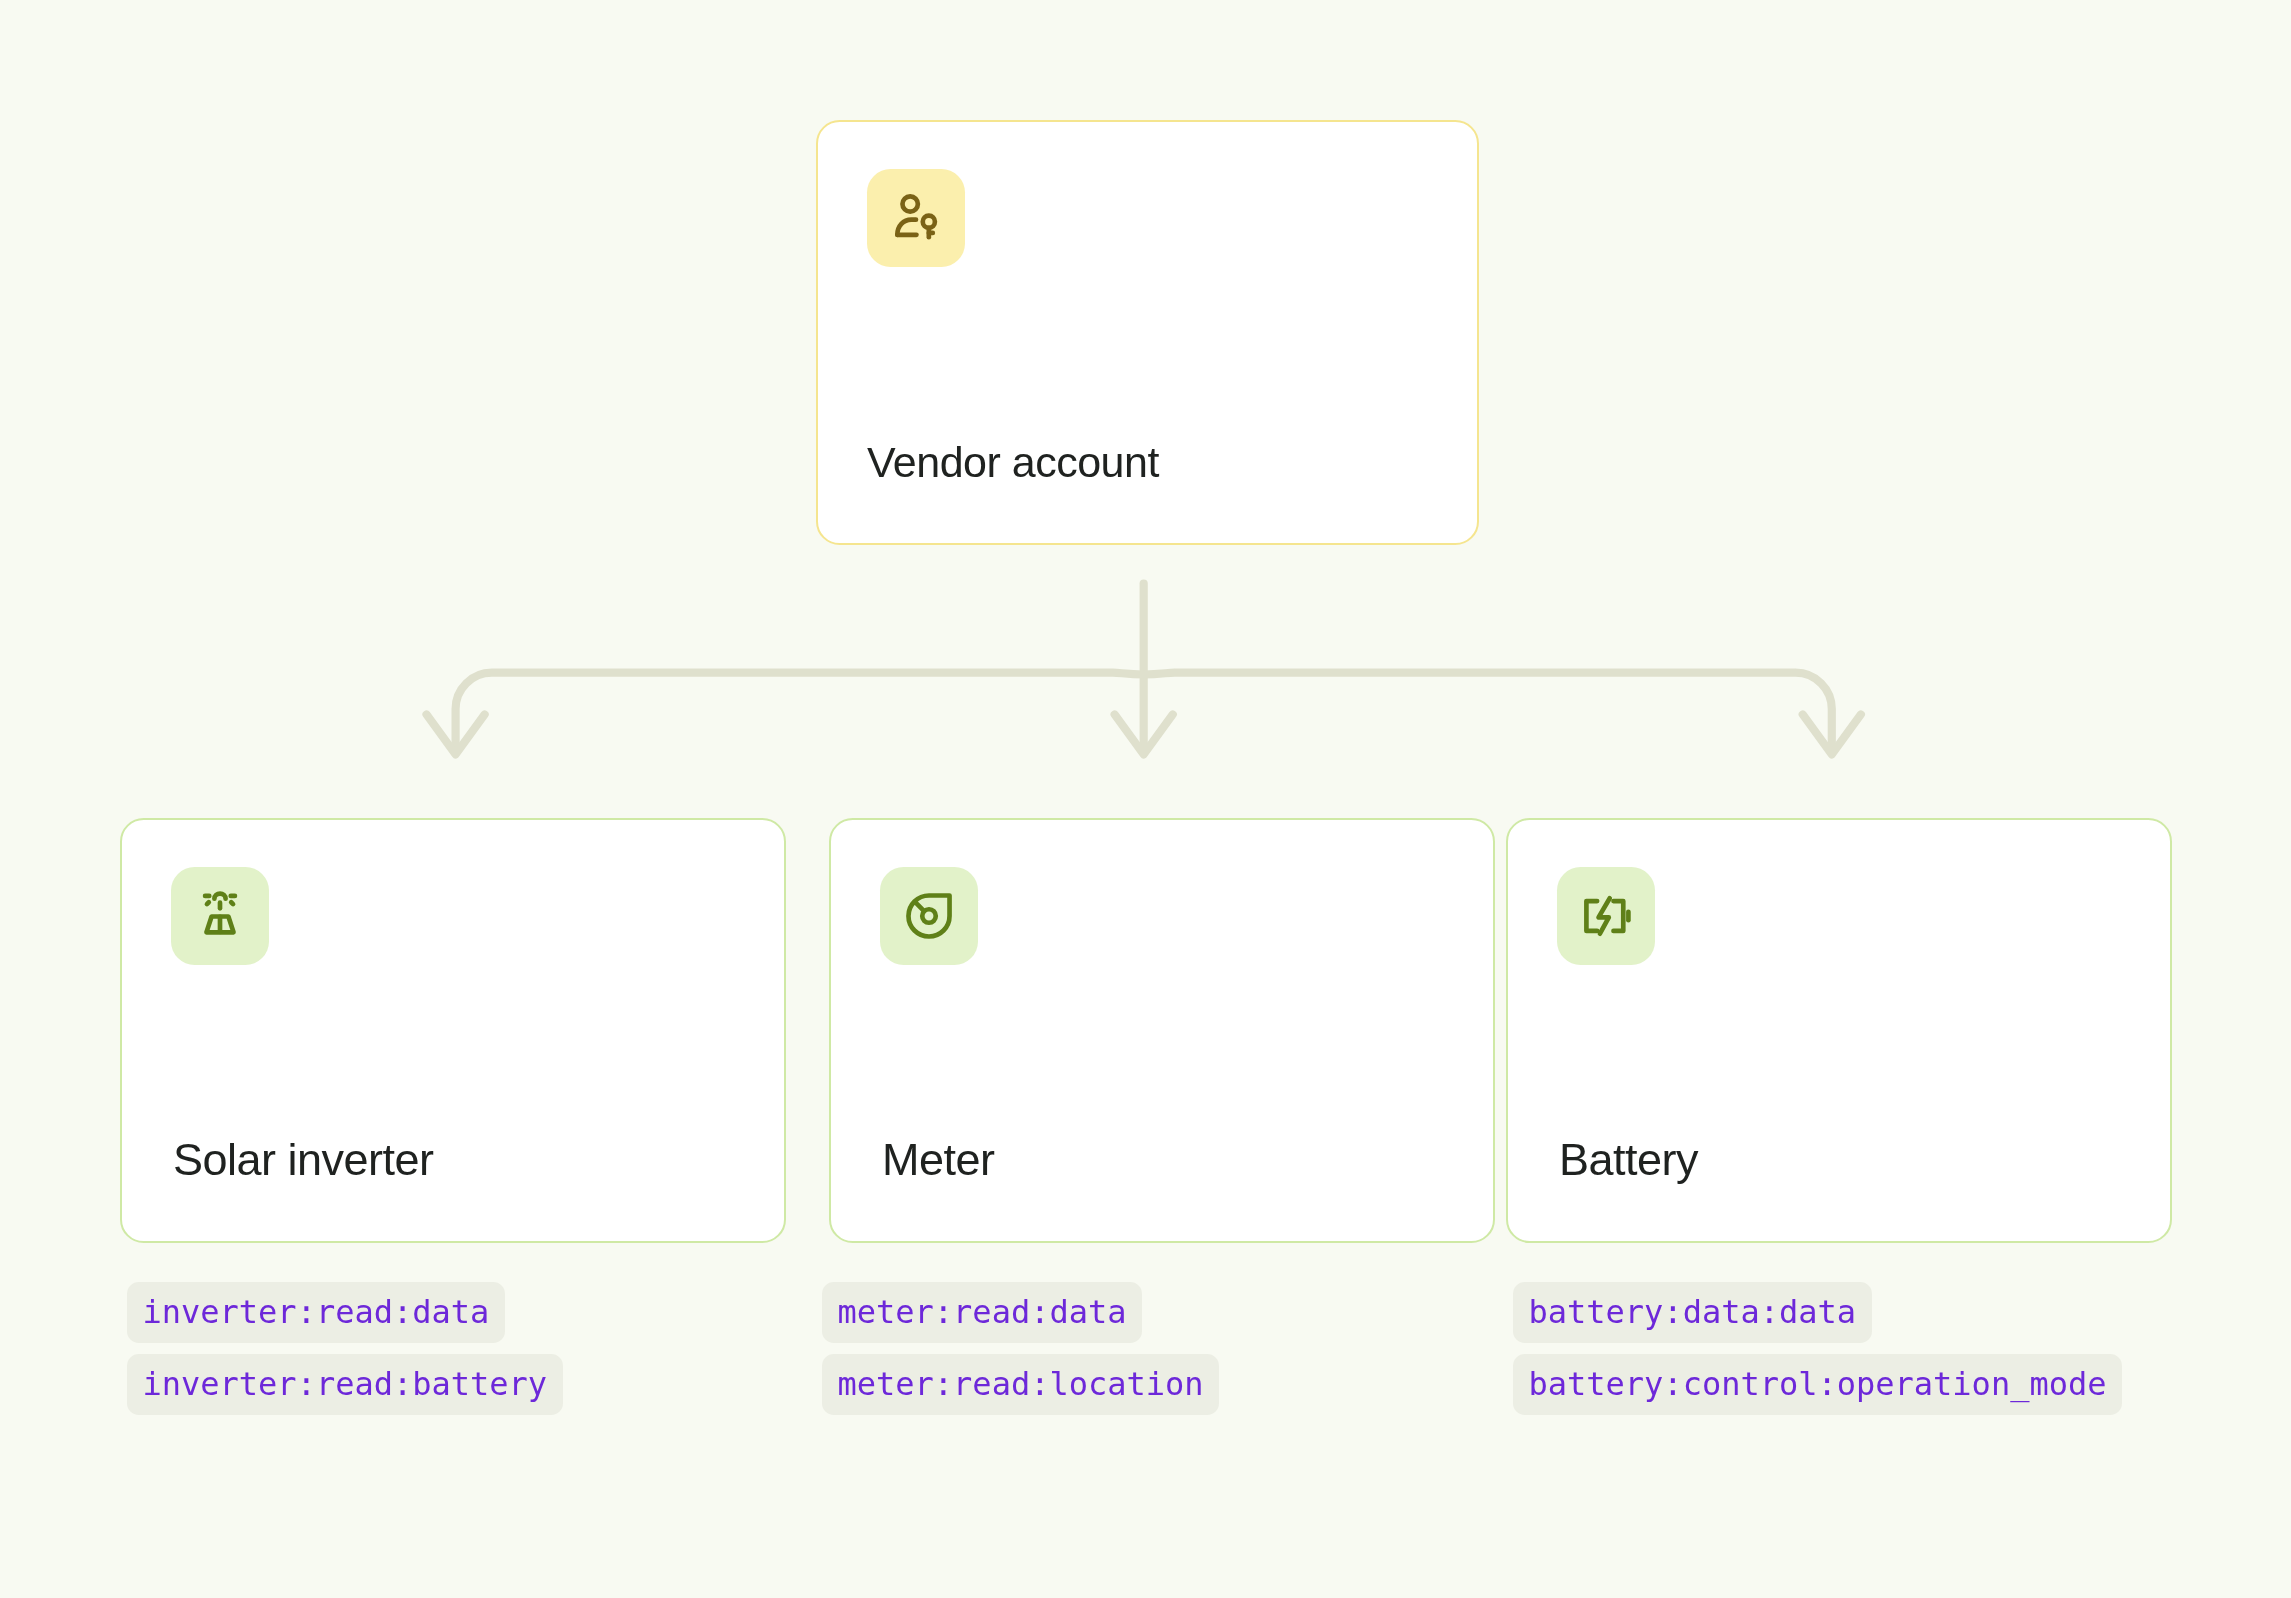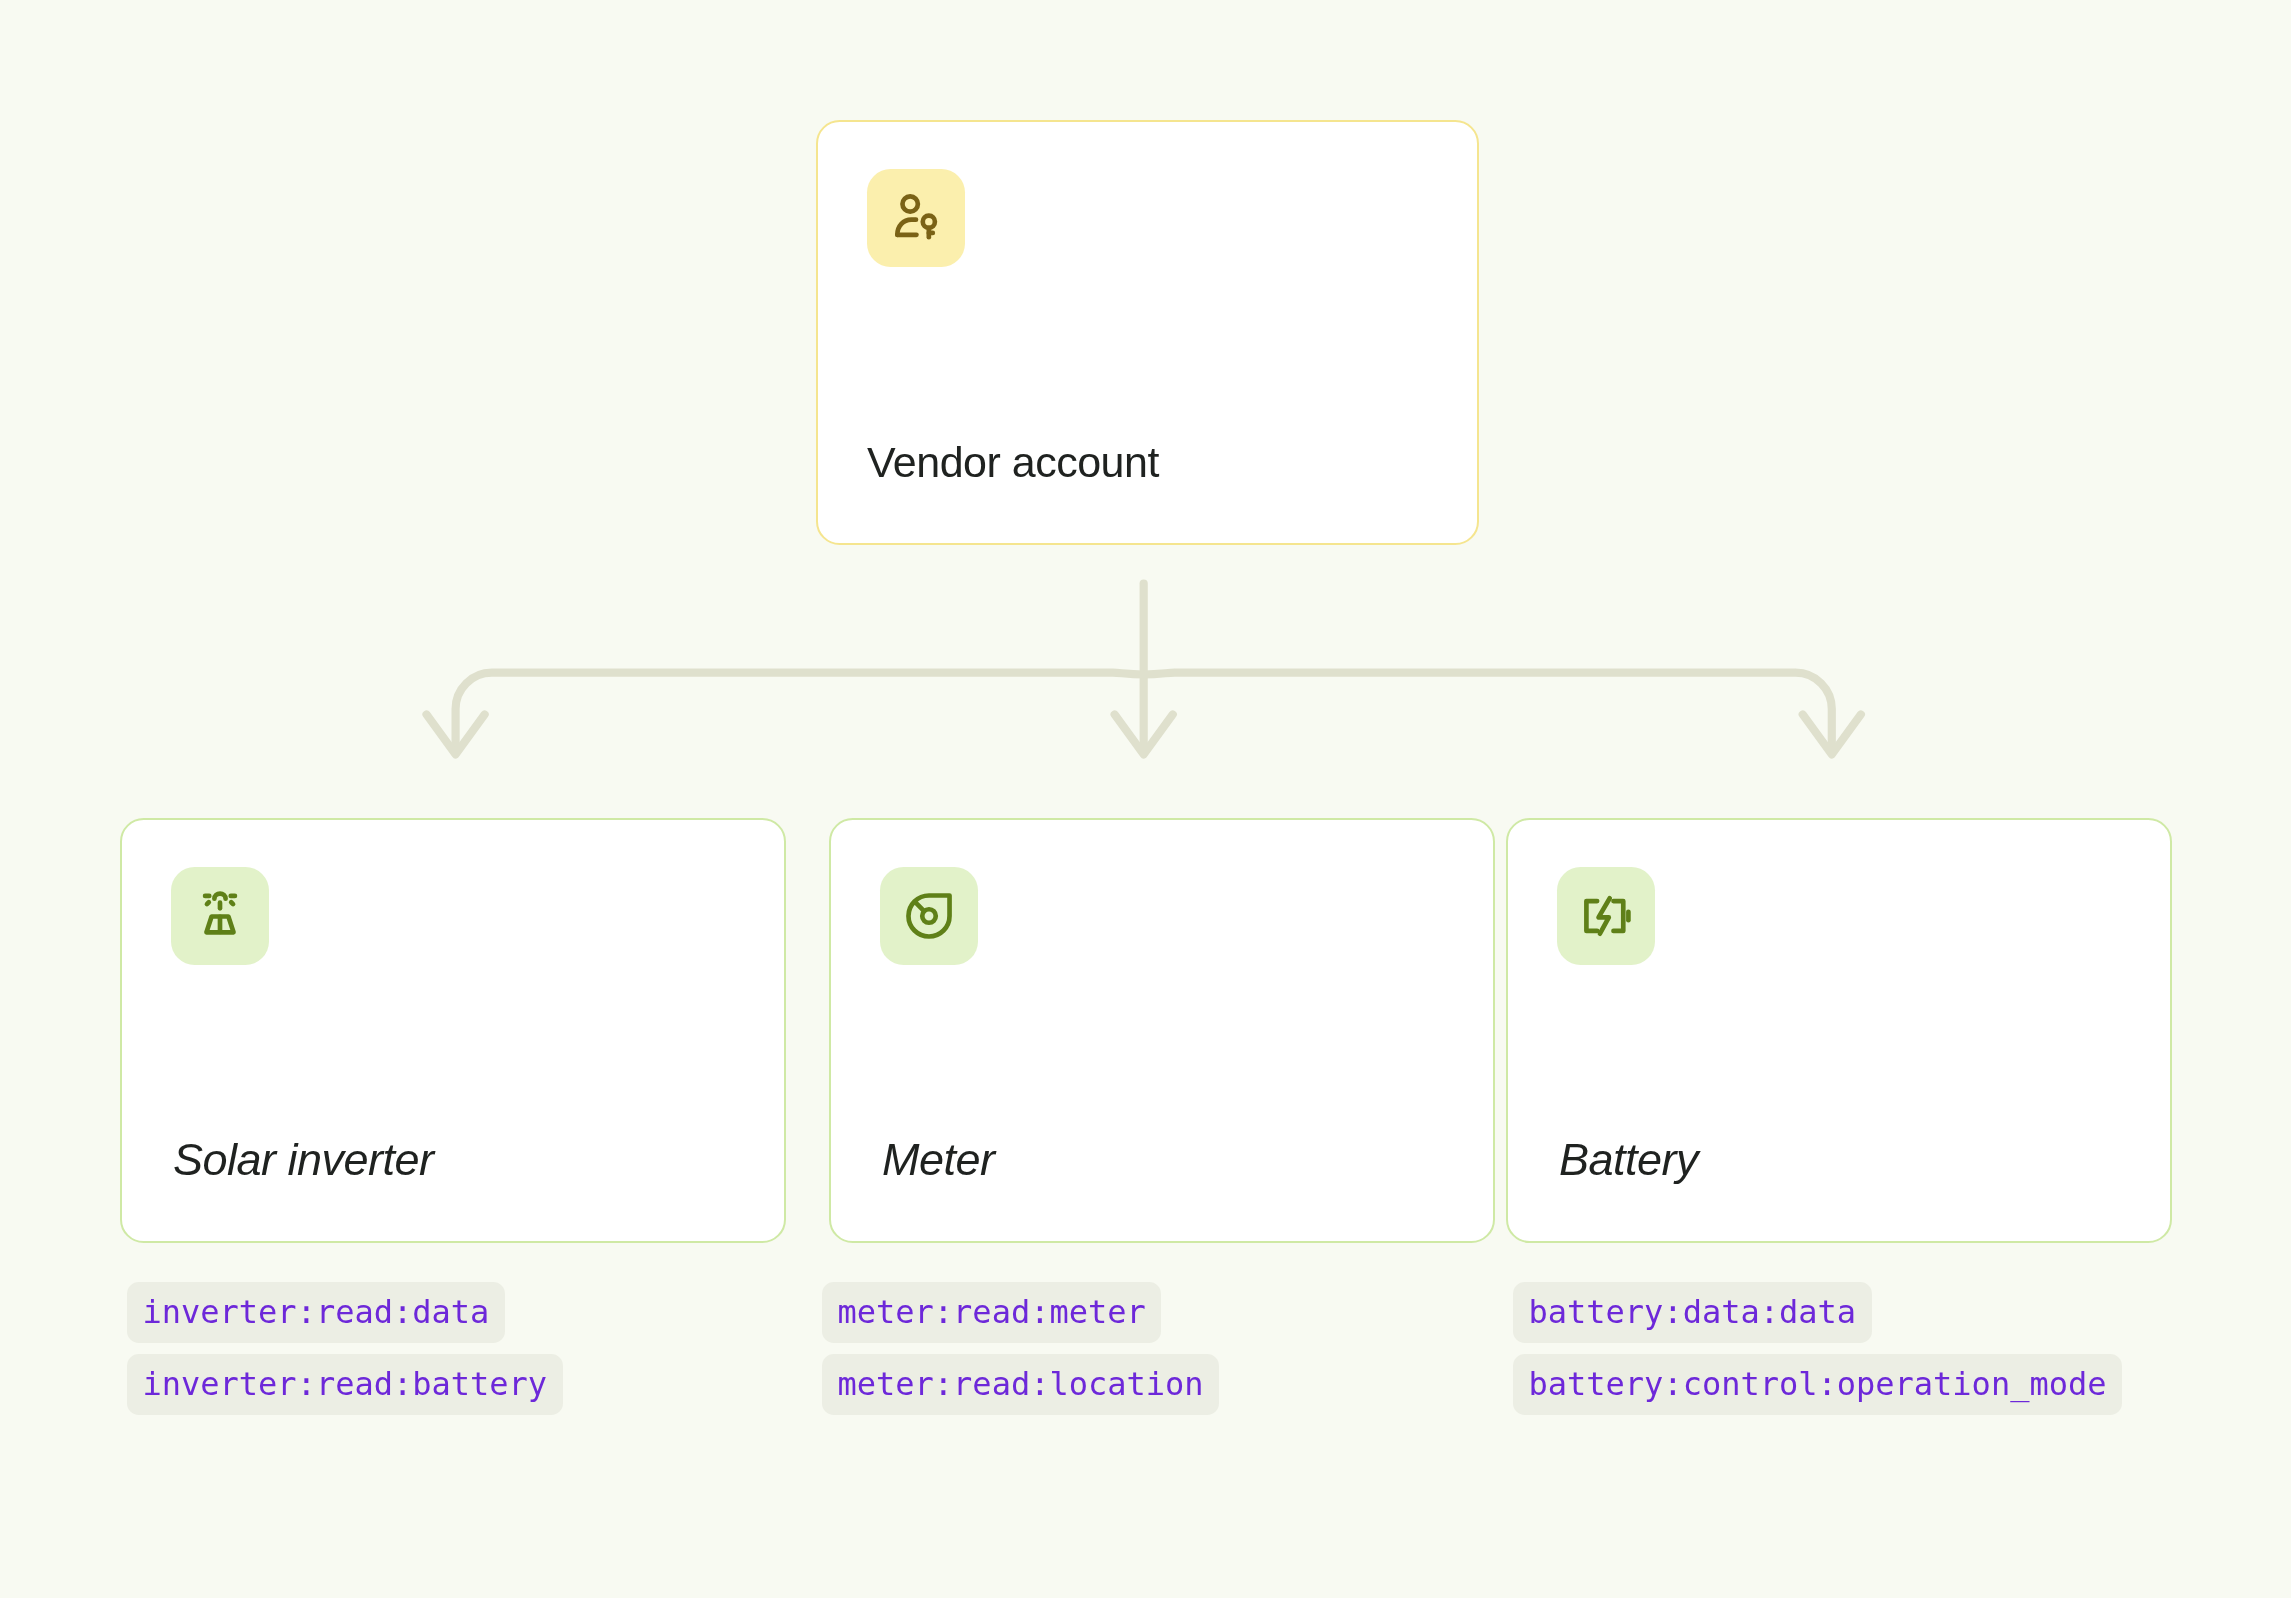--- a/index.html
+++ b/index.html
@@ -80,21 +80,21 @@
   }
   #card-vendor .chip { left: 49px; top: 47px; }
   #card-vendor .card-title { left: 49px; top: 263px; }
 
   
   .card.child {
     top: 818px;
     height: 425px;
   }
   .card.child .chip { left: 49px; top: 47px; }
-  .card.child .card-title { top: 693px; font-style: italic; }
+  .card.child .card-title { top: 693px; }
 
   #card-inverter { left: 120px;  width: 666px; }
   #card-meter    { left: 815px;  width: 666px; margin-left: 14px; }
   #card-battery  { left: 1506px; width: 666px; }
 
   .card.child .card-title {
     position: absolute;
     top: 691px;
   }
   
@@ -203,21 +203,21 @@
     </div>
     <div class="card-title">Battery</div>
   </div>
 
   <div class="scopes" id="scopes-inverter">
     <span class="scope-tag">inverter:read:data</span>
     <span class="scope-tag">inverter:read:battery</span>
   </div>
 
   <div class="scopes" id="scopes-meter">
-    <span class="scope-tag">meter:read:meter</span>
+    <span class="scope-tag">meter:read:data</span>
     <span class="scope-tag">meter:read:location</span>
   </div>
 
   <div class="scopes" id="scopes-battery">
     <span class="scope-tag">battery:data:data</span>
     <span class="scope-tag">battery:control:operation_mode</span>
   </div>
 
 </div>
 

